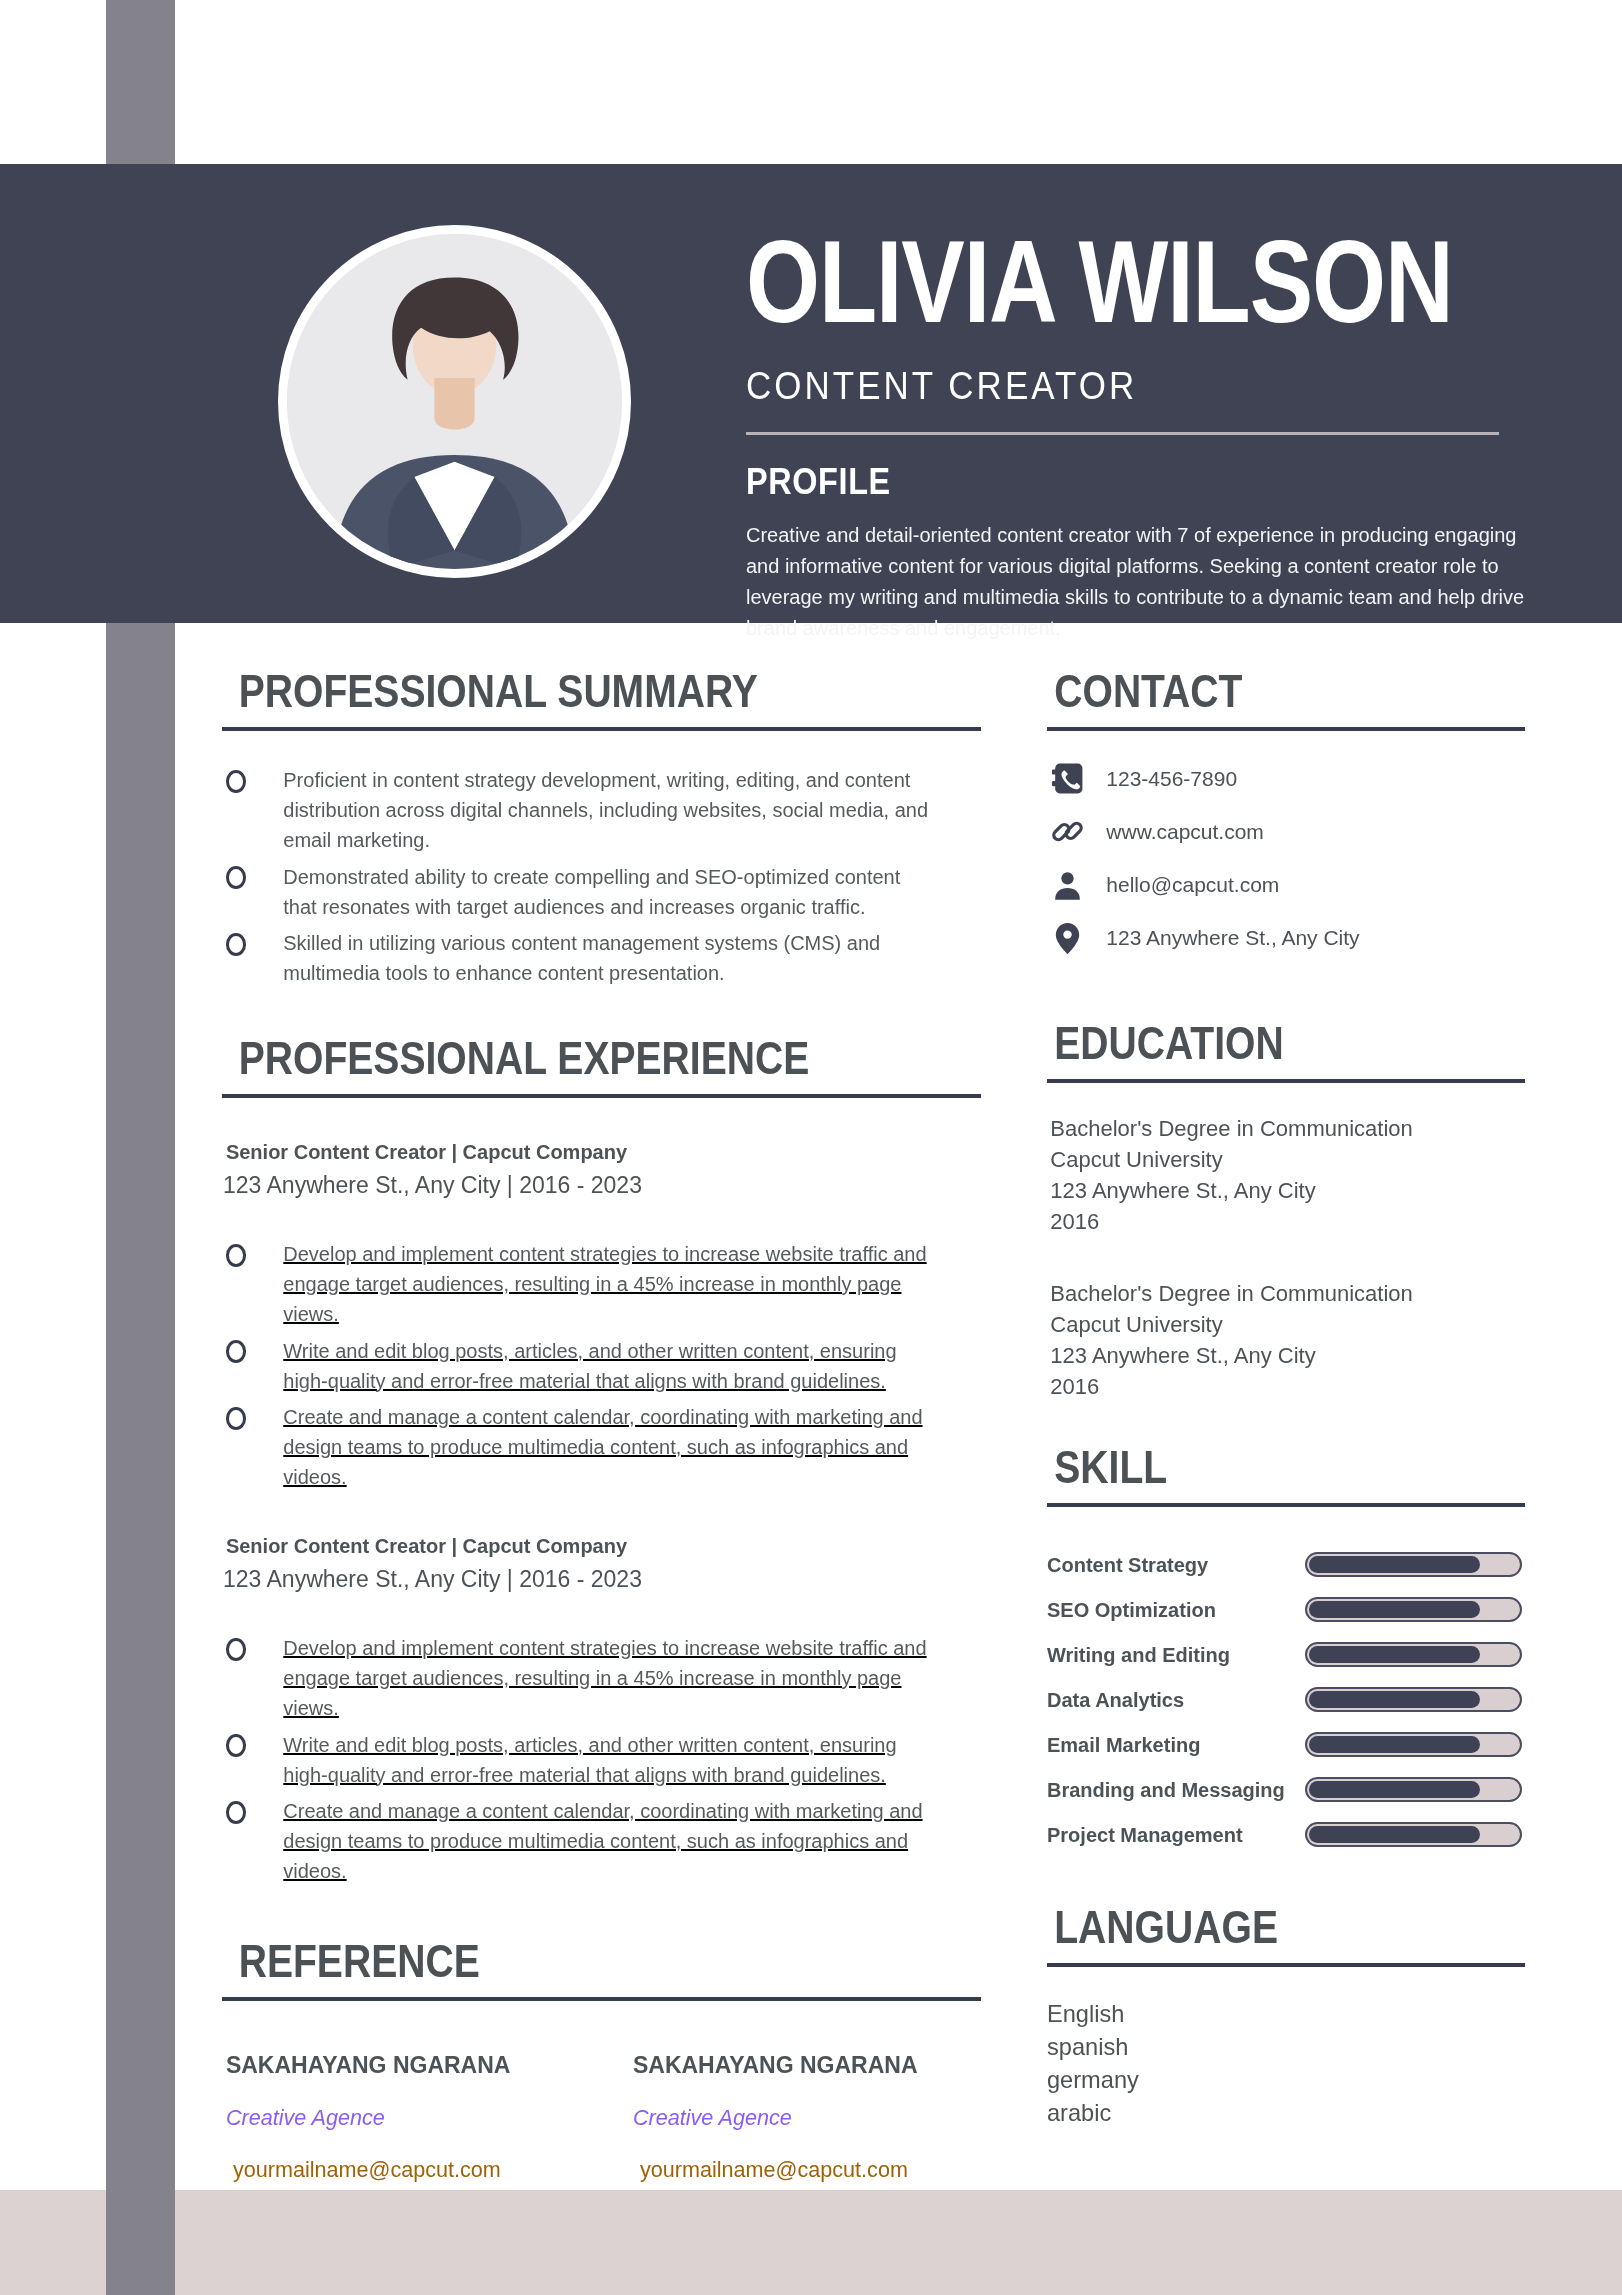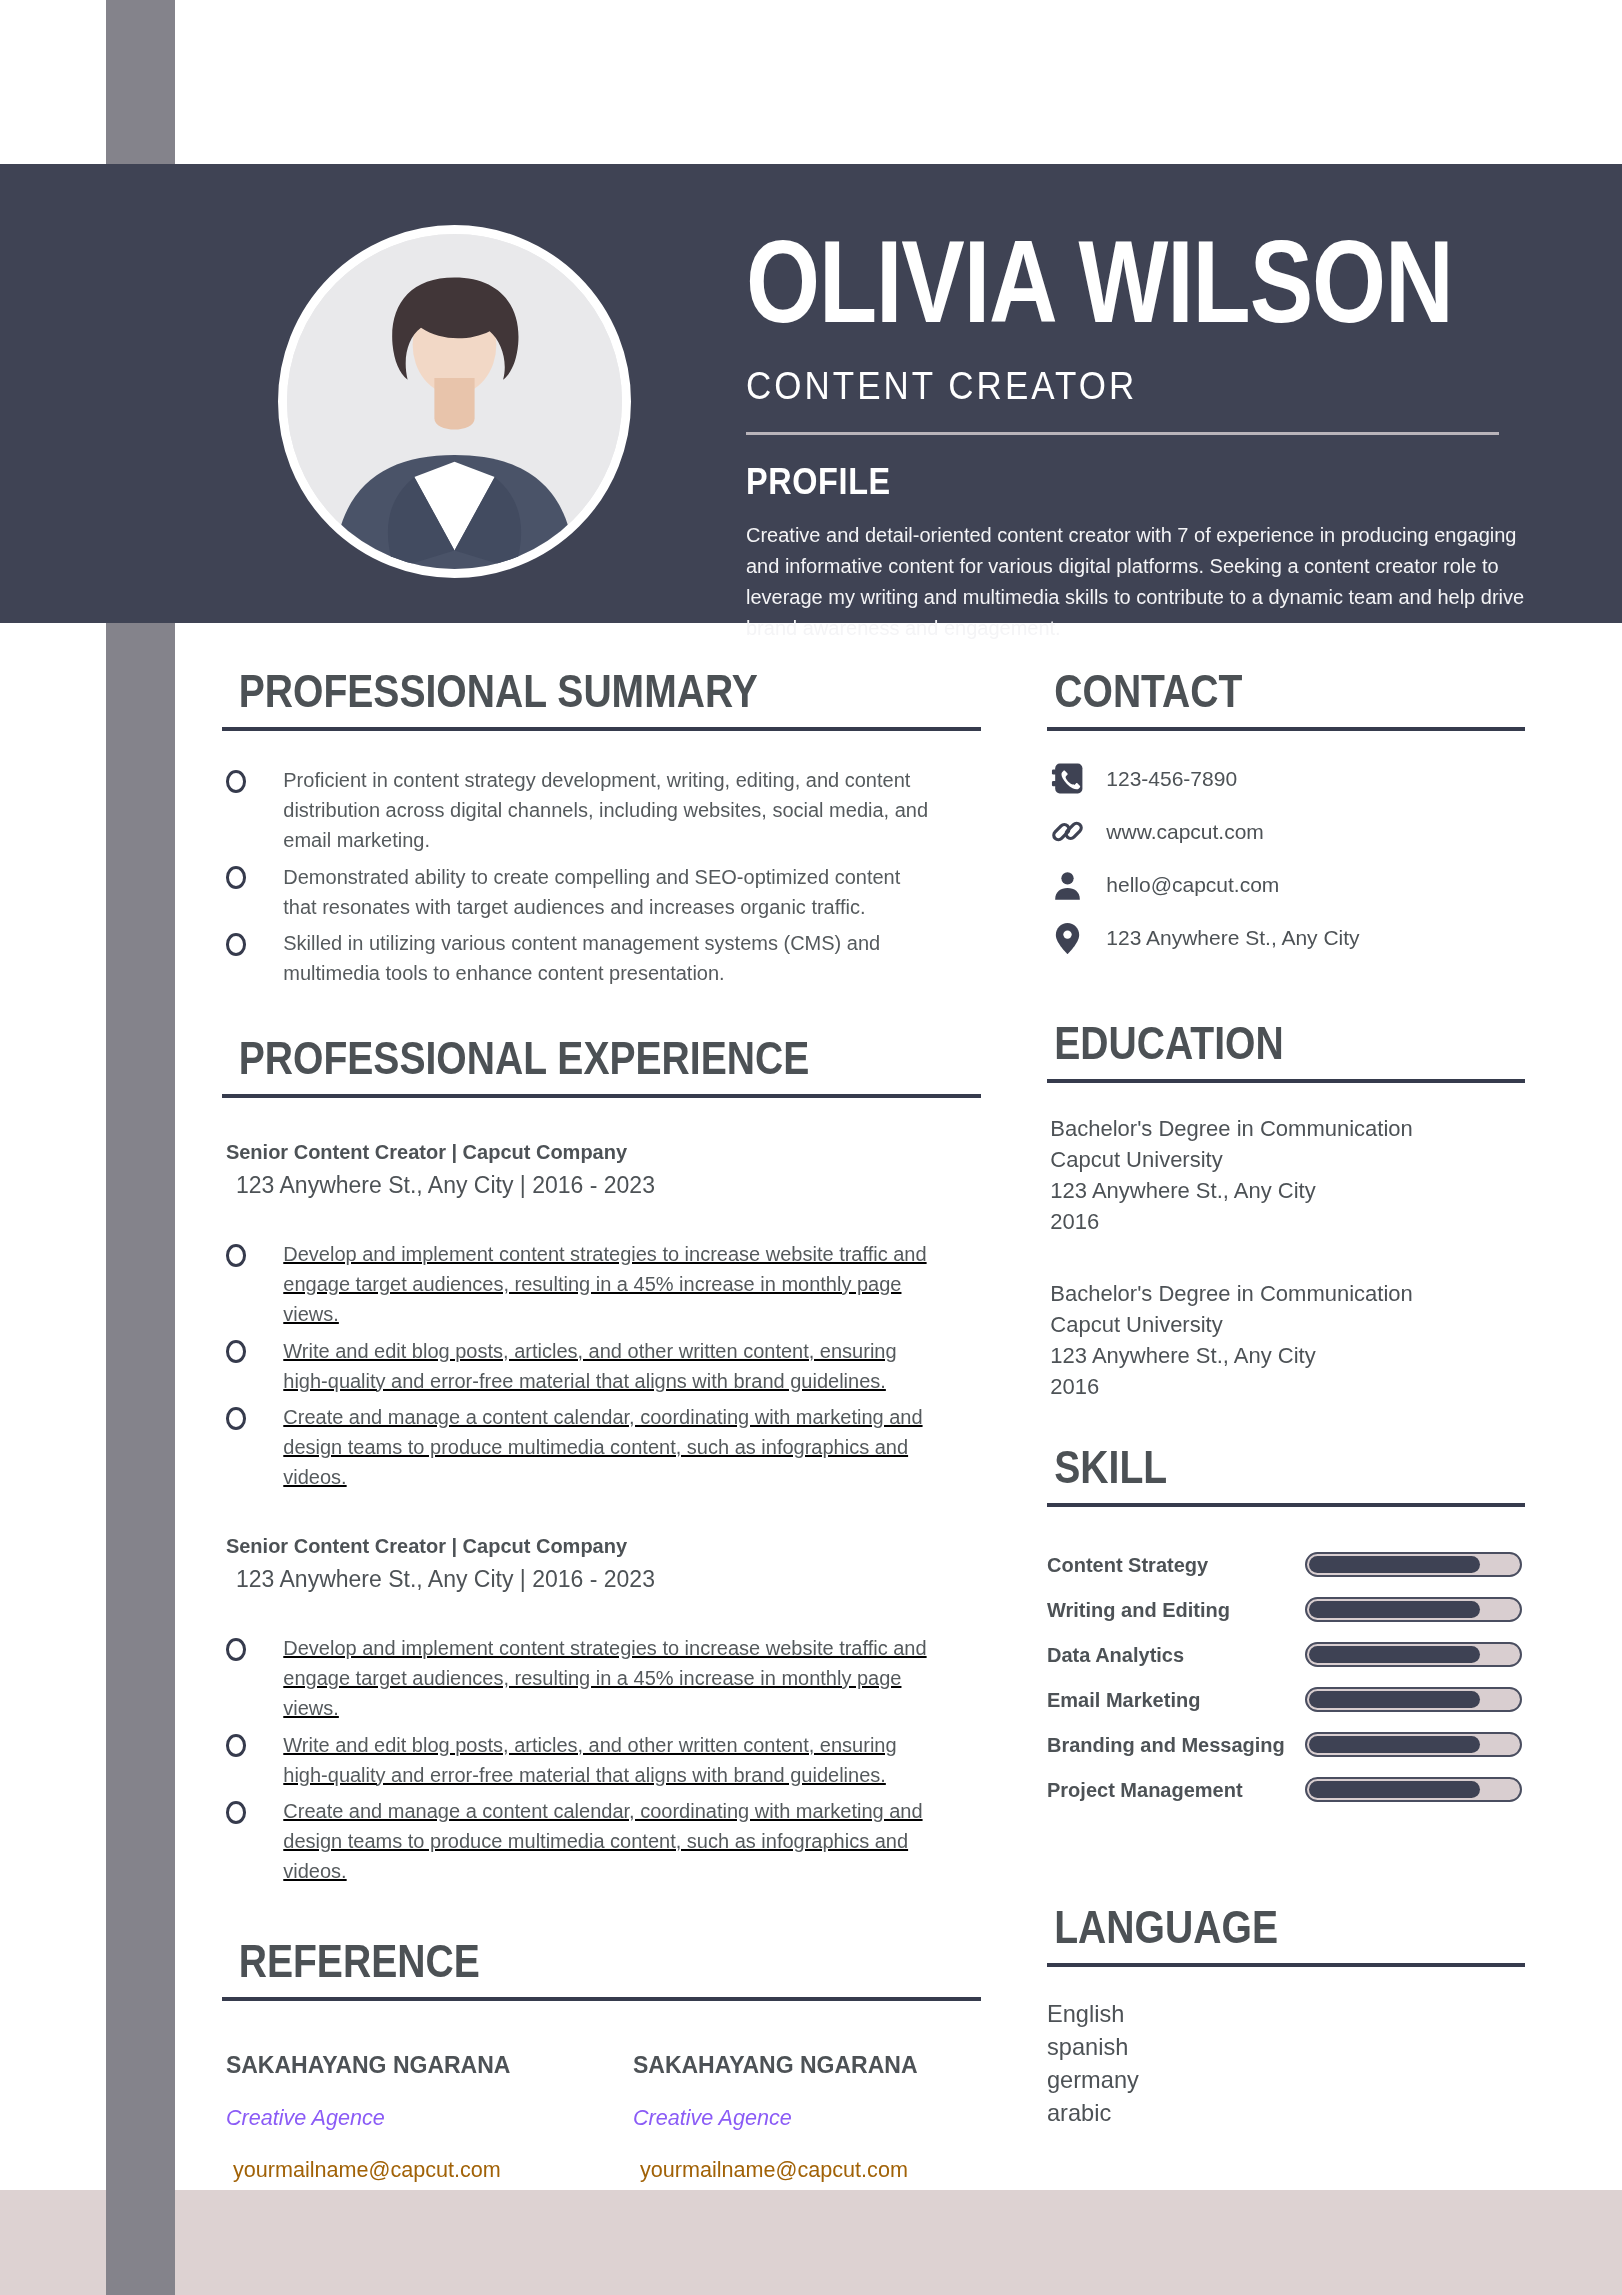--- a/index.html
+++ b/index.html
@@ -37,21 +37,21 @@
   
   .bullets{margin-top:34px;}
   .bullet-row{display:flex;align-items:flex-start;margin-bottom:6.5px;}
   .dot{flex:0 0 auto;width:14.4px;height:17px;border:3.3px solid #363b4d;border-radius:50%;
     margin:4.6px 37px 0 3.9px;background:transparent;}
   .bullet-text{font-size:20px;line-height:30px;color:#555a5d;width:648px;}
 
   
   .job{margin-top:0;}
   .job-title{font-size:20px;font-weight:bold;color:#4d5256;margin-top:38px;margin-left:3.9px;line-height:33px;}
-  .job-meta{font-size:23px;color:#4d5256;margin-left:14px;line-height:33px;}
+  .job-meta{font-size:23px;color:#4d5256;margin-left:1px;line-height:33px;}
   .job .bullets{margin-top:37px;text-decoration:underline;}
 
   
   .refs{display:flex;margin-top:51px;margin-left:3.9px;align-items:flex-end;}
   .ref-card{width:366px;}
   .ref-card:last-child{margin-left:59px;}
   .ref-name{font-size:23px;font-weight:bold;color:#4d5256;}
   .ref-company{font-size:21.6px;font-style:italic;color:#8b5cf6;margin-top:26px;}
   .ref-email{font-size:21.6px;color:#a16207;margin-top:26px;text-decoration:none;display:block;margin-left:7px;}
 
@@ -248,20 +248,26 @@
     <div class="sec-h">SKILL</div>
     <div class="rule"></div>
     <div class="skill-list">
       <div class="skill-row">
         <span class="skill-label">Content Strategy</span>
         <div class="skill-bar">
             <div class="skill-fill" style="width: 82%;"></div>
           </div>
       </div>
       <div class="skill-row">
+        <span class="skill-label">SEO Optimization</span>
+        <div class="skill-bar">
+            <div class="skill-fill" style="width: 82%;"></div>
+          </div>
+      </div>
+      <div class="skill-row">
         <span class="skill-label">Writing and Editing</span>
         <div class="skill-bar">
             <div class="skill-fill" style="width: 82%;"></div>
           </div>
       </div>
       <div class="skill-row">
         <span class="skill-label">Data Analytics</span>
         <div class="skill-bar">
             <div class="skill-fill" style="width: 82%;"></div>
           </div>

